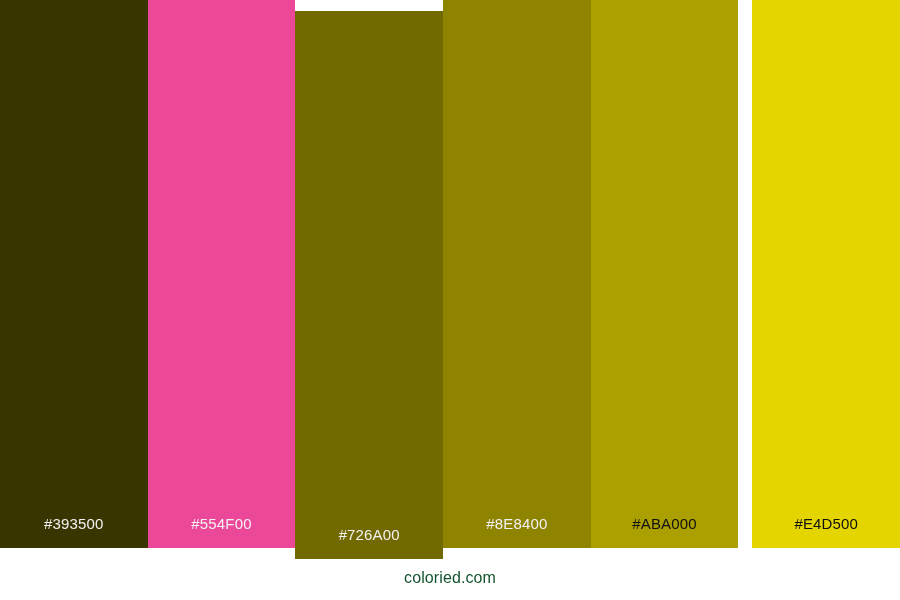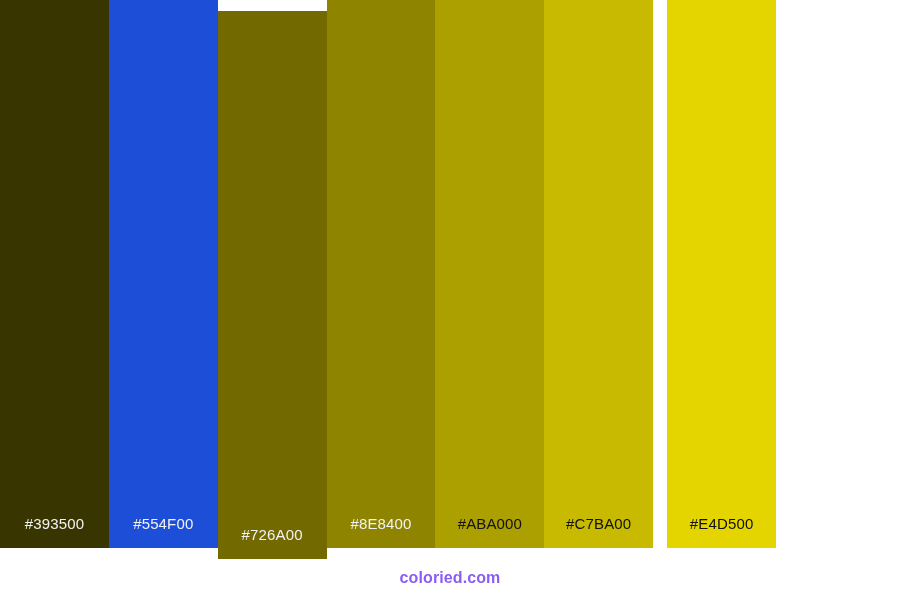--- a/index.html
+++ b/index.html
@@ -16,21 +16,21 @@
   #palette-page {
     width: 900px;
     height: 600px;
     display: flex;
     flex-direction: column;
     background: #ffffff;
   }
   #swatch-strip {
     display: flex;
     flex-direction: row;
-    width: 776px;
+    width: 900px;
     height: 548px;
   }
   .swatch {
     flex: 1 1 0;
     height: 548px;
     position: relative;
     display: flex;
     align-items: flex-end;
     justify-content: center;
     box-sizing: border-box;
@@ -54,57 +54,53 @@
     width: 900px;
     background: #ffffff;
     display: flex;
     align-items: center;
     justify-content: center;
   }
   #footer-text {
     font-family: "Liberation Sans", sans-serif;
     font-size: 16px;
     line-height: 18px;
-    color: #8b5cf6;
+    color: #14532d;
     letter-spacing: 0.1px;
     white-space: nowrap;
     margin-top: 8px;
-    font-weight: bold;
   }
 </style>
 </head>
 <body>
 
 <div id="palette-page">
 
   <div id="swatch-strip">
 
     <div class="swatch" style="background-color: rgb(57, 53, 0);">
       <span class="swatch-label label-light">#393500</span>
     </div>
 
-    <div class="swatch" style="background-color: #1d4ed8;">
+    <div class="swatch" style="background-color: #ec4899;">
       <span class="swatch-label label-light">#554F00</span>
     </div>
 
     <div class="swatch" style="background-color: rgb(114, 106, 0); margin-top: 11px;">
       <span class="swatch-label label-light">#726A00</span>
     </div>
 
     <div class="swatch" style="background-color: rgb(142, 132, 0);">
       <span class="swatch-label label-light">#8E8400</span>
     </div>
 
     <div class="swatch" style="background-color: rgb(171, 160, 0);">
       <span class="swatch-label label-dark">#ABA000</span>
     </div>
 
-    <div class="swatch" style="background-color: rgb(199, 186, 0);">
-      <span class="swatch-label label-dark">#C7BA00</span>
-    </div>
 
     <div class="swatch" style="background-color: rgb(228, 213, 0); margin-left: 14px;">
       <span class="swatch-label label-dark">#E4D500</span>
     </div>
 
 
   </div>
 
   <div id="footer">
     <span id="footer-text">coloried.com</span>

